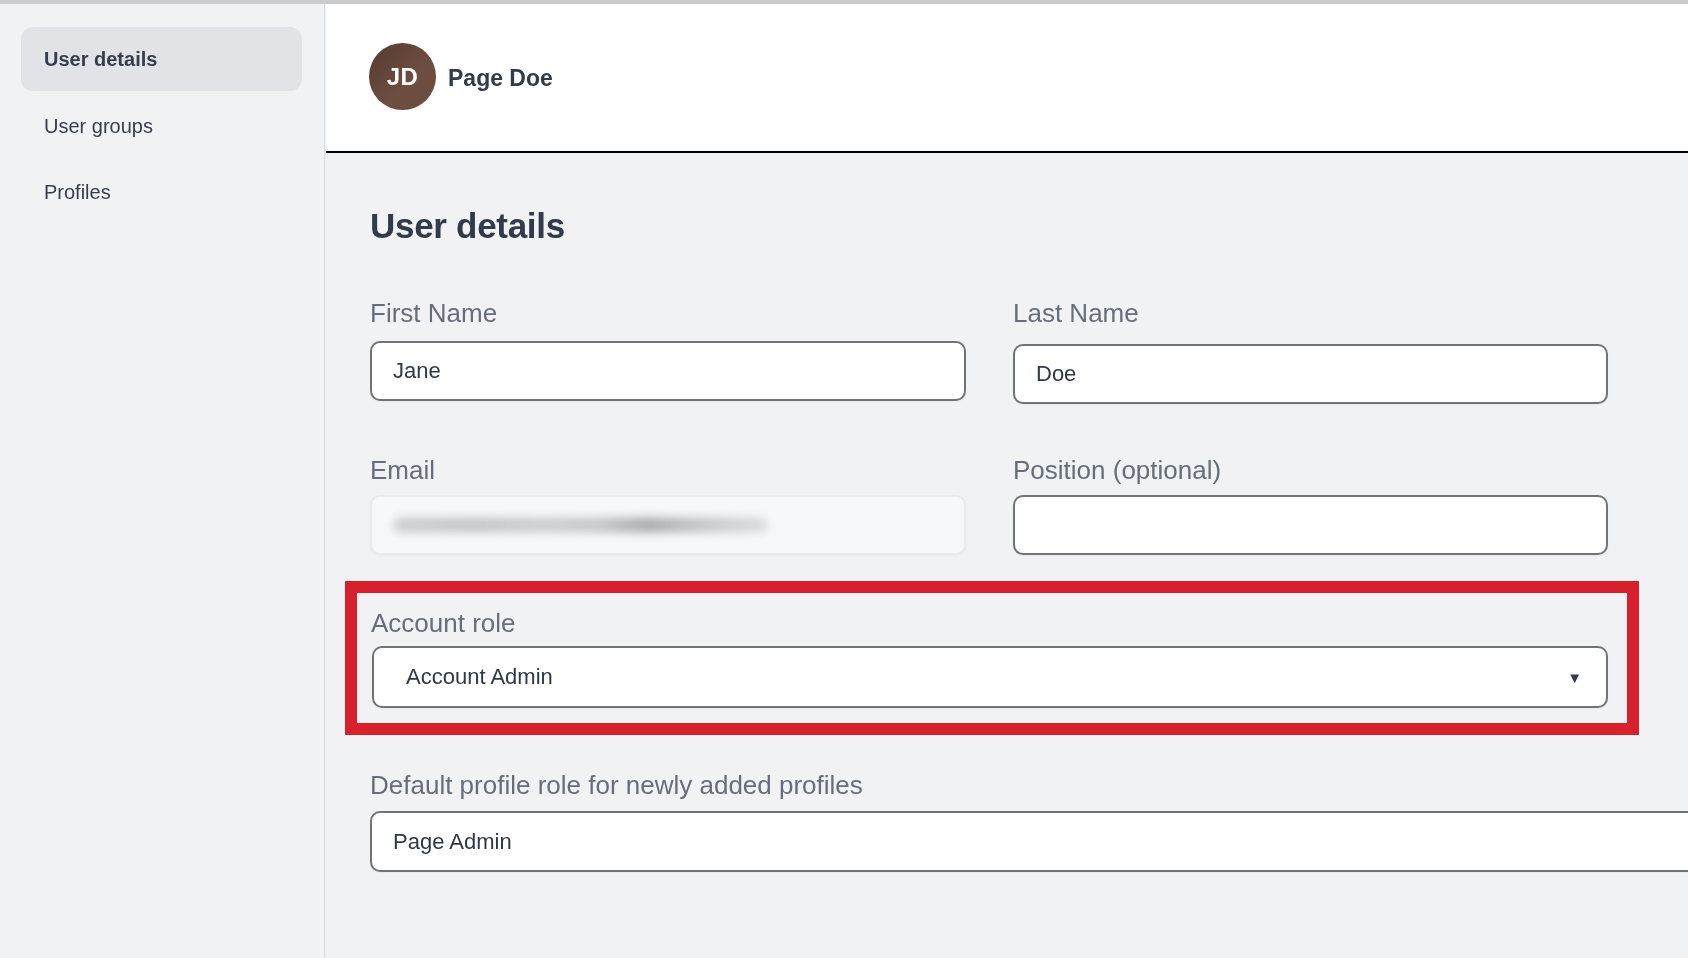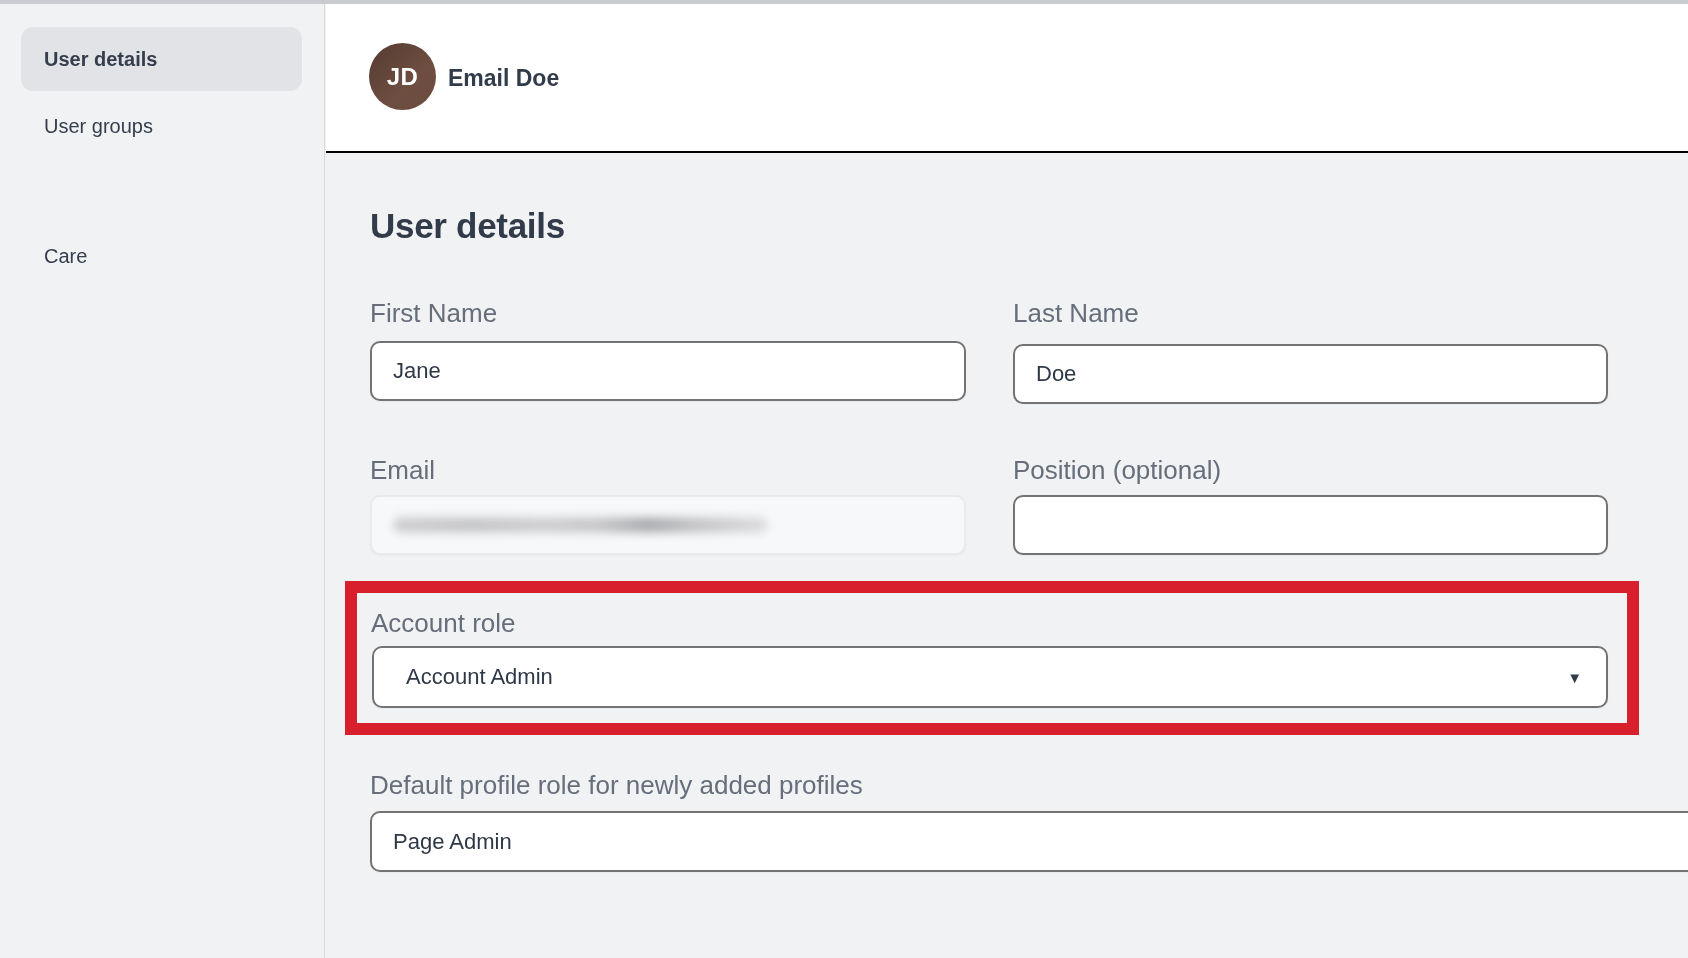--- a/index.html
+++ b/index.html
@@ -105,30 +105,30 @@
 
 <div class="top-strip"></div>
 
 <nav class="sidebar">
   <div class="side-item selected" style="top: 23px;">
     <span>User details</span>
   </div>
   <div class="side-item" style="top: 90px;">
     <span>User groups</span>
   </div>
-  <div class="side-item" style="top: 220px;">
-    <span>Care</span>
+  <div class="side-item" style="top: 156px;">
+    <span>Profiles</span>
   </div>
 </nav>
 
 <header class="header">
   <div class="avatar">
     <span>JD</span>
   </div>
-  <div class="user-name">Email Doe</div>
+  <div class="user-name">Page Doe</div>
 </header>
 
 <h1 class="page-title">User details</h1>
 
 <label class="field-label" style="left: 370px; top: 298px;">First Name</label>
 <input class="text-input" style="left: 370px; top: 341px; width: 596px;" type="text" value="Jane">
 
 <label class="field-label" style="left: 1013px; top: 298px;">Last Name</label>
 <input class="text-input" style="left: 1013px; top: 344px; width: 595px;" type="text" value="Doe">
 

